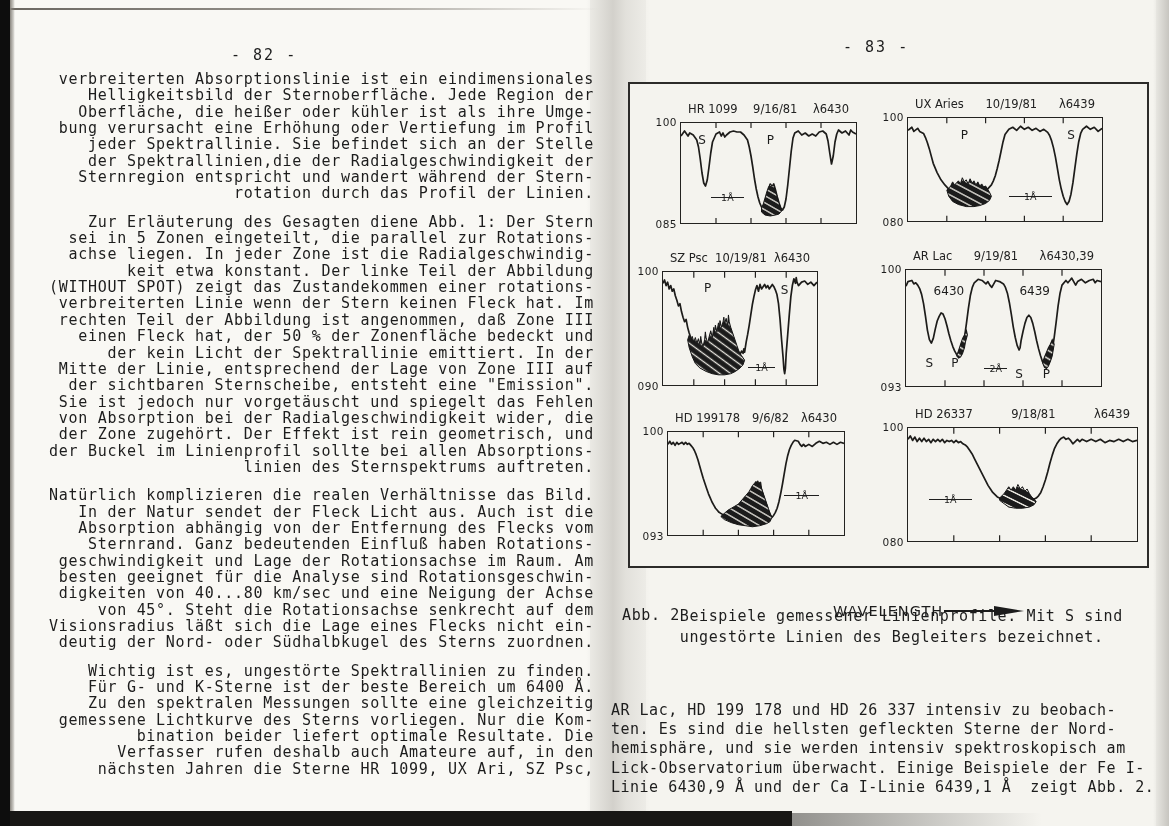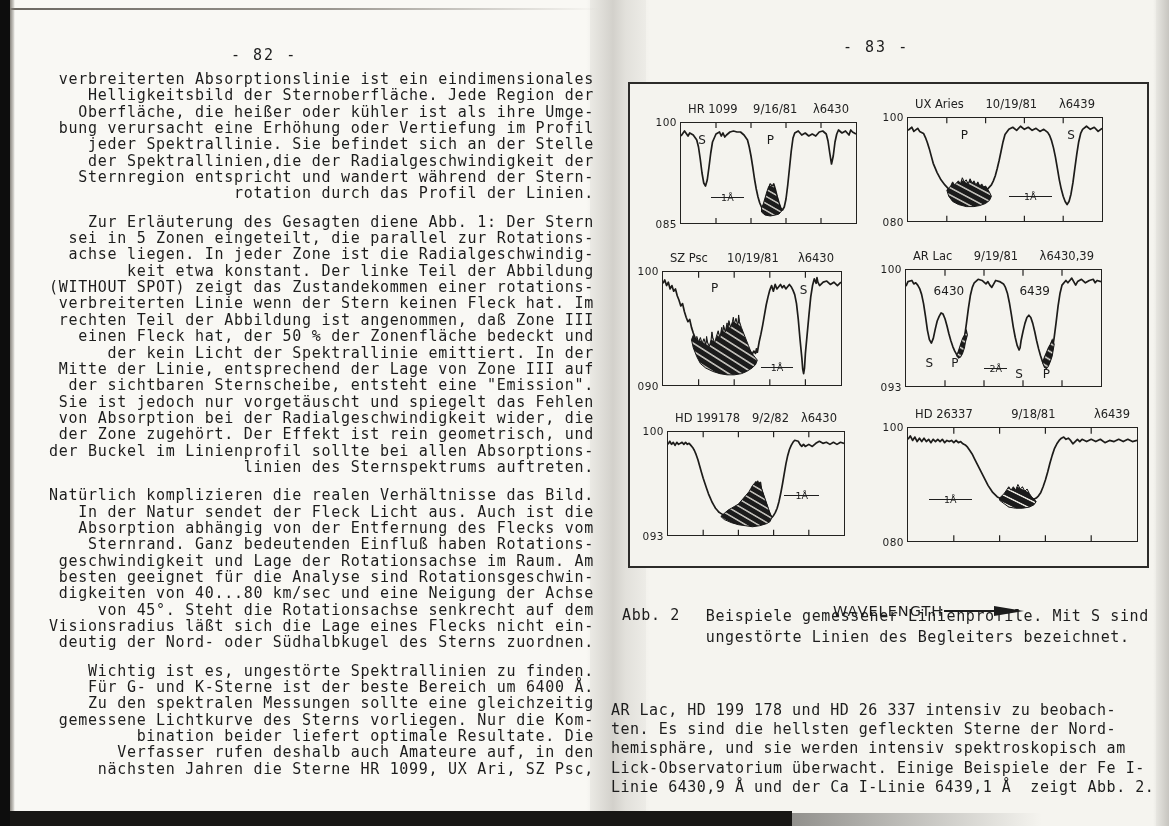--- a/index.html
+++ b/index.html
@@ -26,21 +26,21 @@
 
   .left-text{position:absolute;left:38px;top:71px;width:556px;text-align:right;}
   .para{white-space:pre;font-size:15px;line-height:16.35px;letter-spacing:0.7px;margin:0 0 12px 0;}
 
   
   .figure-box{position:absolute;left:628px;top:82px;width:517px;height:482px;
     border:2px solid #2c2b29;background:#f4f3ee;}
   .panel{position:absolute;}
   .panel-0{left:50px;top:38px;width:177px;height:102px;}
   .panel-1{left:277px;top:33px;width:196px;height:105px;}
-  .panel-2{left:32px;top:187px;width:180px;height:115px;}
+  .panel-2{left:32px;top:187px;width:156px;height:115px;}
   .panel-3{left:275px;top:185px;width:197px;height:118px;}
   .panel-4{left:37px;top:347px;width:178px;height:105px;}
   .panel-5{left:277px;top:343px;width:196px;height:115px;padding-left:35px;}
   .p-head{position:absolute;left:0;right:0;top:-20px;display:flex;justify-content:space-between;
     font-family:"DejaVu Sans","Liberation Sans",sans-serif;font-size:11.5px;color:#222;padding:0 8px;}
   .p-box{position:absolute;left:0;top:0;right:0;bottom:0;border:1.6px solid #232220;}
   svg.plot{position:absolute;left:0;top:0;width:100%;height:100%;display:block;}
   .p-ylab{position:absolute;left:-31px;width:28px;text-align:right;
     font-family:"DejaVu Sans","Liberation Sans",sans-serif;font-size:10.5px;letter-spacing:0.5px;color:#1e1e1e;}
   .p-ytop{top:-6px;}
@@ -49,21 +49,21 @@
   .p-lab{position:absolute;font-size:12px;color:#1c1c1c;transform:translate(-50%,0);white-space:pre;}
   .sbar{position:absolute;border-bottom:1.5px solid #1e1e1e;text-align:center;}
   .sbar span{font-size:9.5px;position:relative;top:3px;color:#1c1c1c;}
 
   .wavelength{position:absolute;left:833px;top:560px;display:flex;align-items:center;
     font-family:"DejaVu Sans","Liberation Sans",sans-serif;font-size:14.5px;letter-spacing:1px;color:#1c1c1c;margin-top:43px;}
   .wl-line{width:50px;height:2.4px;background:#1c1c1c;margin-left:1px;}
   .wl-tri{width:0;height:0;border-left:30px solid #1c1c1c;border-top:5px solid transparent;border-bottom:5px solid transparent;}
 
   .fig-caption{position:absolute;left:622px;top:606px;display:flex;font-size:15px;letter-spacing:0.6px;}
-  .fig-caption .cap-label{white-space:pre;margin-right:26px;}
+  .fig-caption .cap-label{white-space:pre;}
   .fig-caption .cap-text{white-space:pre;line-height:21px;}
 
   .right-para{position:absolute;left:611px;top:701px;white-space:pre;
     font-size:15px;line-height:19.2px;letter-spacing:0.5px;}
 </style>
 </head>
 <body>
 
 <div class="scan">
 
@@ -252,21 +252,21 @@
             <span class="p-lab" style="left: 58%; top: 84%;">S</span>
             <span class="p-lab" style="left: 72%; top: 84%;">P</span>
             <div class="sbar" style="left: 40%; width: 12%; top: 72%; height: 14px;"><span>2Å</span></div>
           </div>
       </div>
     </div>
 
     <div class="panel panel-4">
       <div class="p-head">
         <span>HD 199178</span>
-        <span>9/2/82</span>
+        <span>9/6/82</span>
         <span>λ6430</span>
       </div>
       <div class="p-ylab p-ytop">100</div>
       <div class="p-ylab p-ybot">093</div>
       <div class="p-box">
         <svg class="plot" viewBox="0 0 100 100" preserveAspectRatio="none">
             <path d="M0,12 L1,9 L2,12 L3,10 L4,13 L5,10 L6,12 L8,10 L9,12 L10,10 L11,12 L12,11 L13,13 L14,15 L15,18 L16,22 L17,27 L18,33 L19,39 L20,45 L21,50 L22,55 L23,60 L24,64 L25,68 L26,71 L27,74 L28,76 L29,78 L30,79 L32,81 L34,82 L36,83 L38,84 L40,85 L42,84 L43,82 L44,79 L45,76 L46,72 L47,66 L48,60 L49,54 L50,49 L50.5,53 L51,48 L52,53 L52.5,49 L53,55 L54,61 L55,66 L56,71 L57,76 L58,80 L59,83 L60,81 L61,78 L62,74 L63,68 L64,60 L65,51 L66,41 L67,31 L68,23 L69,17 L70,13 L71,10 L72,8 L74,9 L75,12 L76,14 L77,12 L78,14 L80,12 L82,14 L84,11 L86,9 L88,11 L90,10 L92,12 L94,10 L96,12 L98,10 L100,11" fill="none" stroke="#1d1c1a" stroke-width="1.7" stroke-linejoin="round" vector-effect="non-scaling-stroke"></path>
             <polygon points="30,82 32,79 34,76 36,74 38,72 40,70 42,66 44,62 46,58 47,55 48,52 49,50 50,48 51,52 52,49 53,54 54,59 55,64 56,69 57,74 58,79 59,83 58,87 56,89 52,91 48,92 44,91 40,90 36,88 32,85" fill="url(#hatchfill)" stroke="#161616" stroke-width="1" vector-effect="non-scaling-stroke"></polygon>
             <line x1="20" x2="20" y1="0" y2="5" stroke="#232220" stroke-width="1.2" vector-effect="non-scaling-stroke"></line>
             <line x1="20" x2="20" y1="95" y2="100" stroke="#232220" stroke-width="1.2" vector-effect="non-scaling-stroke"></line>

